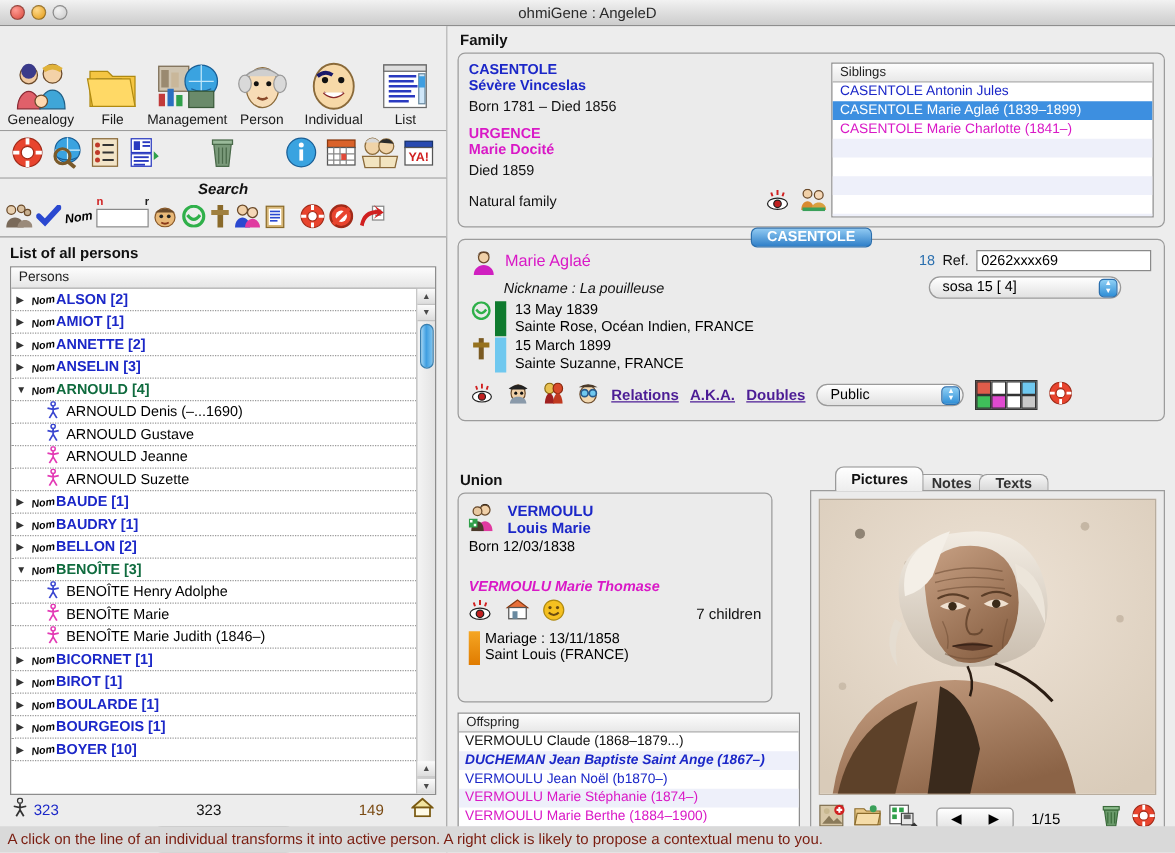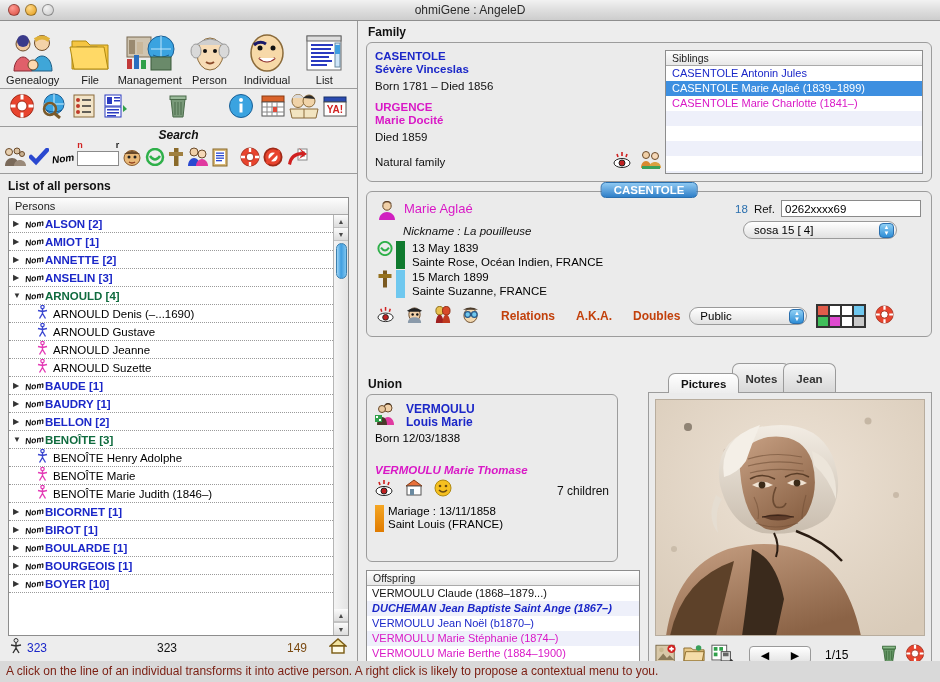--- a/index.html
+++ b/index.html
@@ -29,21 +29,21 @@
     font-size:12px; color:#2a2a2a;
   }
   
   #app { display:flex; height: 661px; }
   #left { width: 358px; background:#ededed; border-right:1px solid #9a9a9a;
           display:flex; flex-direction:column; position:relative; }
   #right { width: 582px; background:#ededed; position:relative; }
 
   
   .tb-row { border-bottom:1px solid #9c9c9c; background:#ededed; }
-  #tb-main { height:68px; display:flex; align-items:flex-end; justify-content:space-around; padding:2px 4px 2px; }
+  #tb-main { height:84px; display:flex; align-items:flex-end; justify-content:space-around; padding:2px 4px 2px; }
   .tb-item { display:flex; flex-direction:column; align-items:center; width:62px; cursor:default; }
   .tb-item .glyph { height:44px; display:flex; align-items:center; justify-content:center; font-size:30px; line-height:1; }
   .tb-item .cap { font-size:11px; color:#1a1a1a; margin-top:-1px; }
   #tb-icons { height:38px; display:flex; align-items:center; padding:0 6px; }
   #tb-icons .ic { font-size:22px; width:34px; text-align:center; line-height:1; }
   .spacer { flex:1; }
   #tb-search { height:47px; position:relative; }
   #search-label { position:absolute; top:1px; left:0; right:0; text-align:center;
                   font-style:italic; font-weight:bold; font-size:12px; color:#111; }
   #search-row { position:absolute; bottom:3px; left:4px; right:4px; display:flex; align-items:center; gap:3px; }
@@ -134,21 +134,21 @@
   #ref-input { width:140px; height:17px; border:1px solid #8a8a8a; background:#fff; font-size:11.5px; padding:0 3px; }
   .aqua-select { margin-top:4px; height:18px; border:1px solid #9a9a9a; border-radius:9px;
                  background:linear-gradient(180deg,#ffffff,#e1e1e1); display:flex; align-items:center;
                  padding:0 2px 0 10px; font-size:11.5px; position:relative; }
   .aqua-select .lbl { flex:1; }
   .aqua-select .arrows { width:15px; height:15px; border-radius:4px; display:flex; flex-direction:column;
                          align-items:center; justify-content:center; font-size:6px; color:#fff;
                          background:linear-gradient(180deg,#8fd0f5,#2f8ed6); border:1px solid #2a6fae; line-height:6px; }
   #ind-bottom { position:absolute; left:10px; right:10px; bottom:8px; display:flex; align-items:center; gap:9px; }
   #ind-bottom .ic { font-size:16px; line-height:16px; }
-  .ulink { font-weight:bold; font-size:12px; color:#c2410c;margin-left:12px; }
+  .ulink { text-decoration:underline; font-weight:bold; font-size:12px; color:#4c1d95; }
   #pub-sel { width:118px; margin-top:0; }
   #palette { display:flex; flex-direction:column; border:1px solid #333; }
   #palette .prow { display:flex; }
   #palette .sw { width:12px; height:11px; border:1px solid #333; }
 
   
   #union-wrap { width:290px; position:absolute; left:0; top:352px; padding-left:8px; }
   #union-panel { width:252px; height:168px; padding:8px; position:relative; }
   #un-name { color:#1b27c8; font-weight:bold; font-size:12px; line-height:13px; }
   #un-born { font-size:11.5px; margin-top:3px; }
@@ -158,21 +158,21 @@
   .mar-row { display:flex; margin-top:3px; }
   .mar-bar { width:9px; height:27px; background:linear-gradient(180deg,#f5a623,#e07b00); margin-right:4px; }
   #offspring-box { margin:8px 8px 0; border:1px solid #8d8d8d; background:#fff; height:96px; overflow:hidden; }
   .orow { height:15px; font-size:11px; padding:1px 0 0 5px; white-space:nowrap; overflow:hidden; }
   .orow.alt { background:#eef0fa; }
   .it { font-style:italic; font-weight:bold; }
 
   
   #pic-wrap { position:absolute; left:290px; top:352px; width:292px; padding-right:8px; }
   #tabs { display:flex; align-items:flex-end; padding-left:20px; height:20px; }
-  .tab { height:30px; padding:0 12px; font-size:11.5px; font-weight:bold;
+  .tab { height:14px; padding:0 12px; font-size:11.5px; font-weight:bold;
          background:linear-gradient(180deg,#f6f6f6,#d7d7d7); border:1px solid #9a9a9a;
          border-bottom:none; border-radius:7px 7px 0 0; display:flex; align-items:center;
          margin-right:-7px; color:#333; }
   .tab.active { background:linear-gradient(180deg,#ffffff,#ededed); color:#111; z-index:3; height:20px; }
   #pic-panel { border:1px solid #9c9c9c; background:#ebebeb; height:280px; margin-top:-1px;
                padding:6px; position:relative; }
   #pic-frame { height:237px; background:#efe6dc; border:1px solid #b8ad9e; overflow:hidden; position:relative; }
   #pic-foot { position:absolute; left:6px; right:6px; bottom:5px; display:flex; align-items:center; gap:6px; }
   #pic-foot .ic { font-size:16px; line-height:16px; }
   #navbtn { width:62px; height:18px; border:1px solid #9a9a9a; border-radius:4px;
@@ -903,21 +903,21 @@
             <div class="orow c-pink">VERMOULU Marie Berthe (1884–1900)</div>
             <div class="orow c-black alt"></div>
           </div>
       </div>
     </div>
 
     <div id="pic-wrap">
       <div id="tabs">
           <div class="tab active">Pictures</div>
           <div class="tab">Notes</div>
-          <div class="tab">Jean</div>
+          <div class="tab">Texts</div>
         </div>
       <div id="pic-panel">
         <div id="pic-frame">
           <svg class="portrait-svg" width="100%" height="100%" viewBox="0 0 268 237" preserveAspectRatio="xMidYMid slice">
             <defs>
               <radialGradient id="sandg" cx="50%" cy="35%" r="75%">
                 <stop offset="0%" stop-color="#eee3d6"></stop>
                   <stop offset="100%" stop-color="#d9cbb9"></stop>
               </radialGradient>
               <linearGradient id="skin" x1="0" y1="0" x2="0.6" y2="1">

